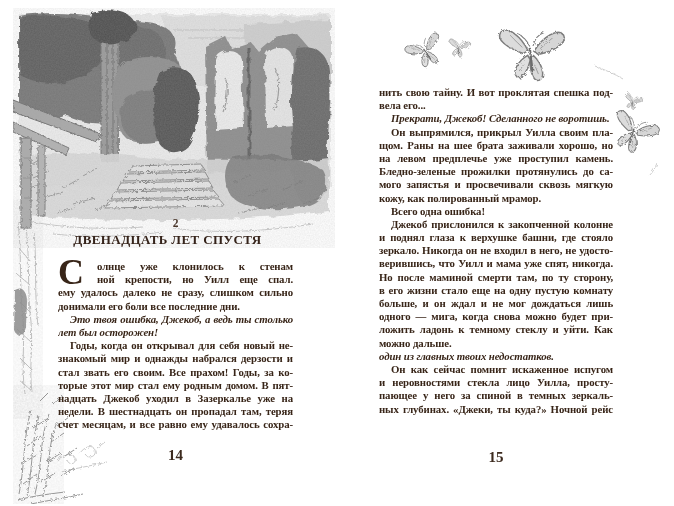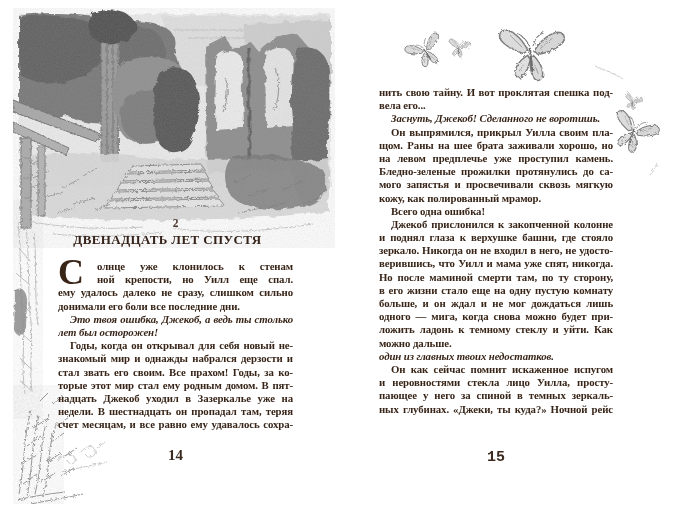--- a/index.html
+++ b/index.html
@@ -35,21 +35,21 @@
   .line.ind{padding-left:12px;}
   .line.dc{margin-left:39px;}
   .dropcap{
     position:absolute;left:0;top:-3px;font-size:36px;line-height:30px;
     font-weight:600;color:#382518;
   }
   .pagenum{
     position:absolute;text-align:center;font-size:15px;font-weight:600;color:#3c2a1e;
   }
   .pagenum-left{left:45px;top:447px;width:235px;}
-  .pagenum-right{left:42px;top:449px;width:234px;font-family:Liberation Mono, monospace;}
+  .pagenum-right{left:42px;top:449px;width:234px;}
 </style>
 </head>
 <body>
 
 <div>
 
   <div class="page page-left">
 
     <svg class="deco ruins" viewBox="0 0 322 496" aria-hidden="true">
       <defs>
@@ -226,21 +226,21 @@
       </g>
     </svg>
 
     <div class="textblock right-text">
       <div>
 
           <div class="line">нить свою тайну. И вот проклятая спешка под-</div>
 
           <div class="line end">вела его...</div>
 
-          <div class="line i ind end">Заснуть, Джекоб! Сделанного не воротишь.</div>
+          <div class="line i ind end">Прекрати, Джекоб! Сделанного не воротишь.</div>
 
           <div class="line ind">Он выпрямился, прикрыл Уилла своим пла-</div>
 
           <div class="line">щом. Раны на шее брата заживали хорошо, но</div>
 
           <div class="line">на левом предплечье уже проступил камень.</div>
 
           <div class="line">Бледно-зеленые прожилки протянулись до са-</div>
 
           <div class="line">мого запястья и просвечивали сквозь мягкую</div>

